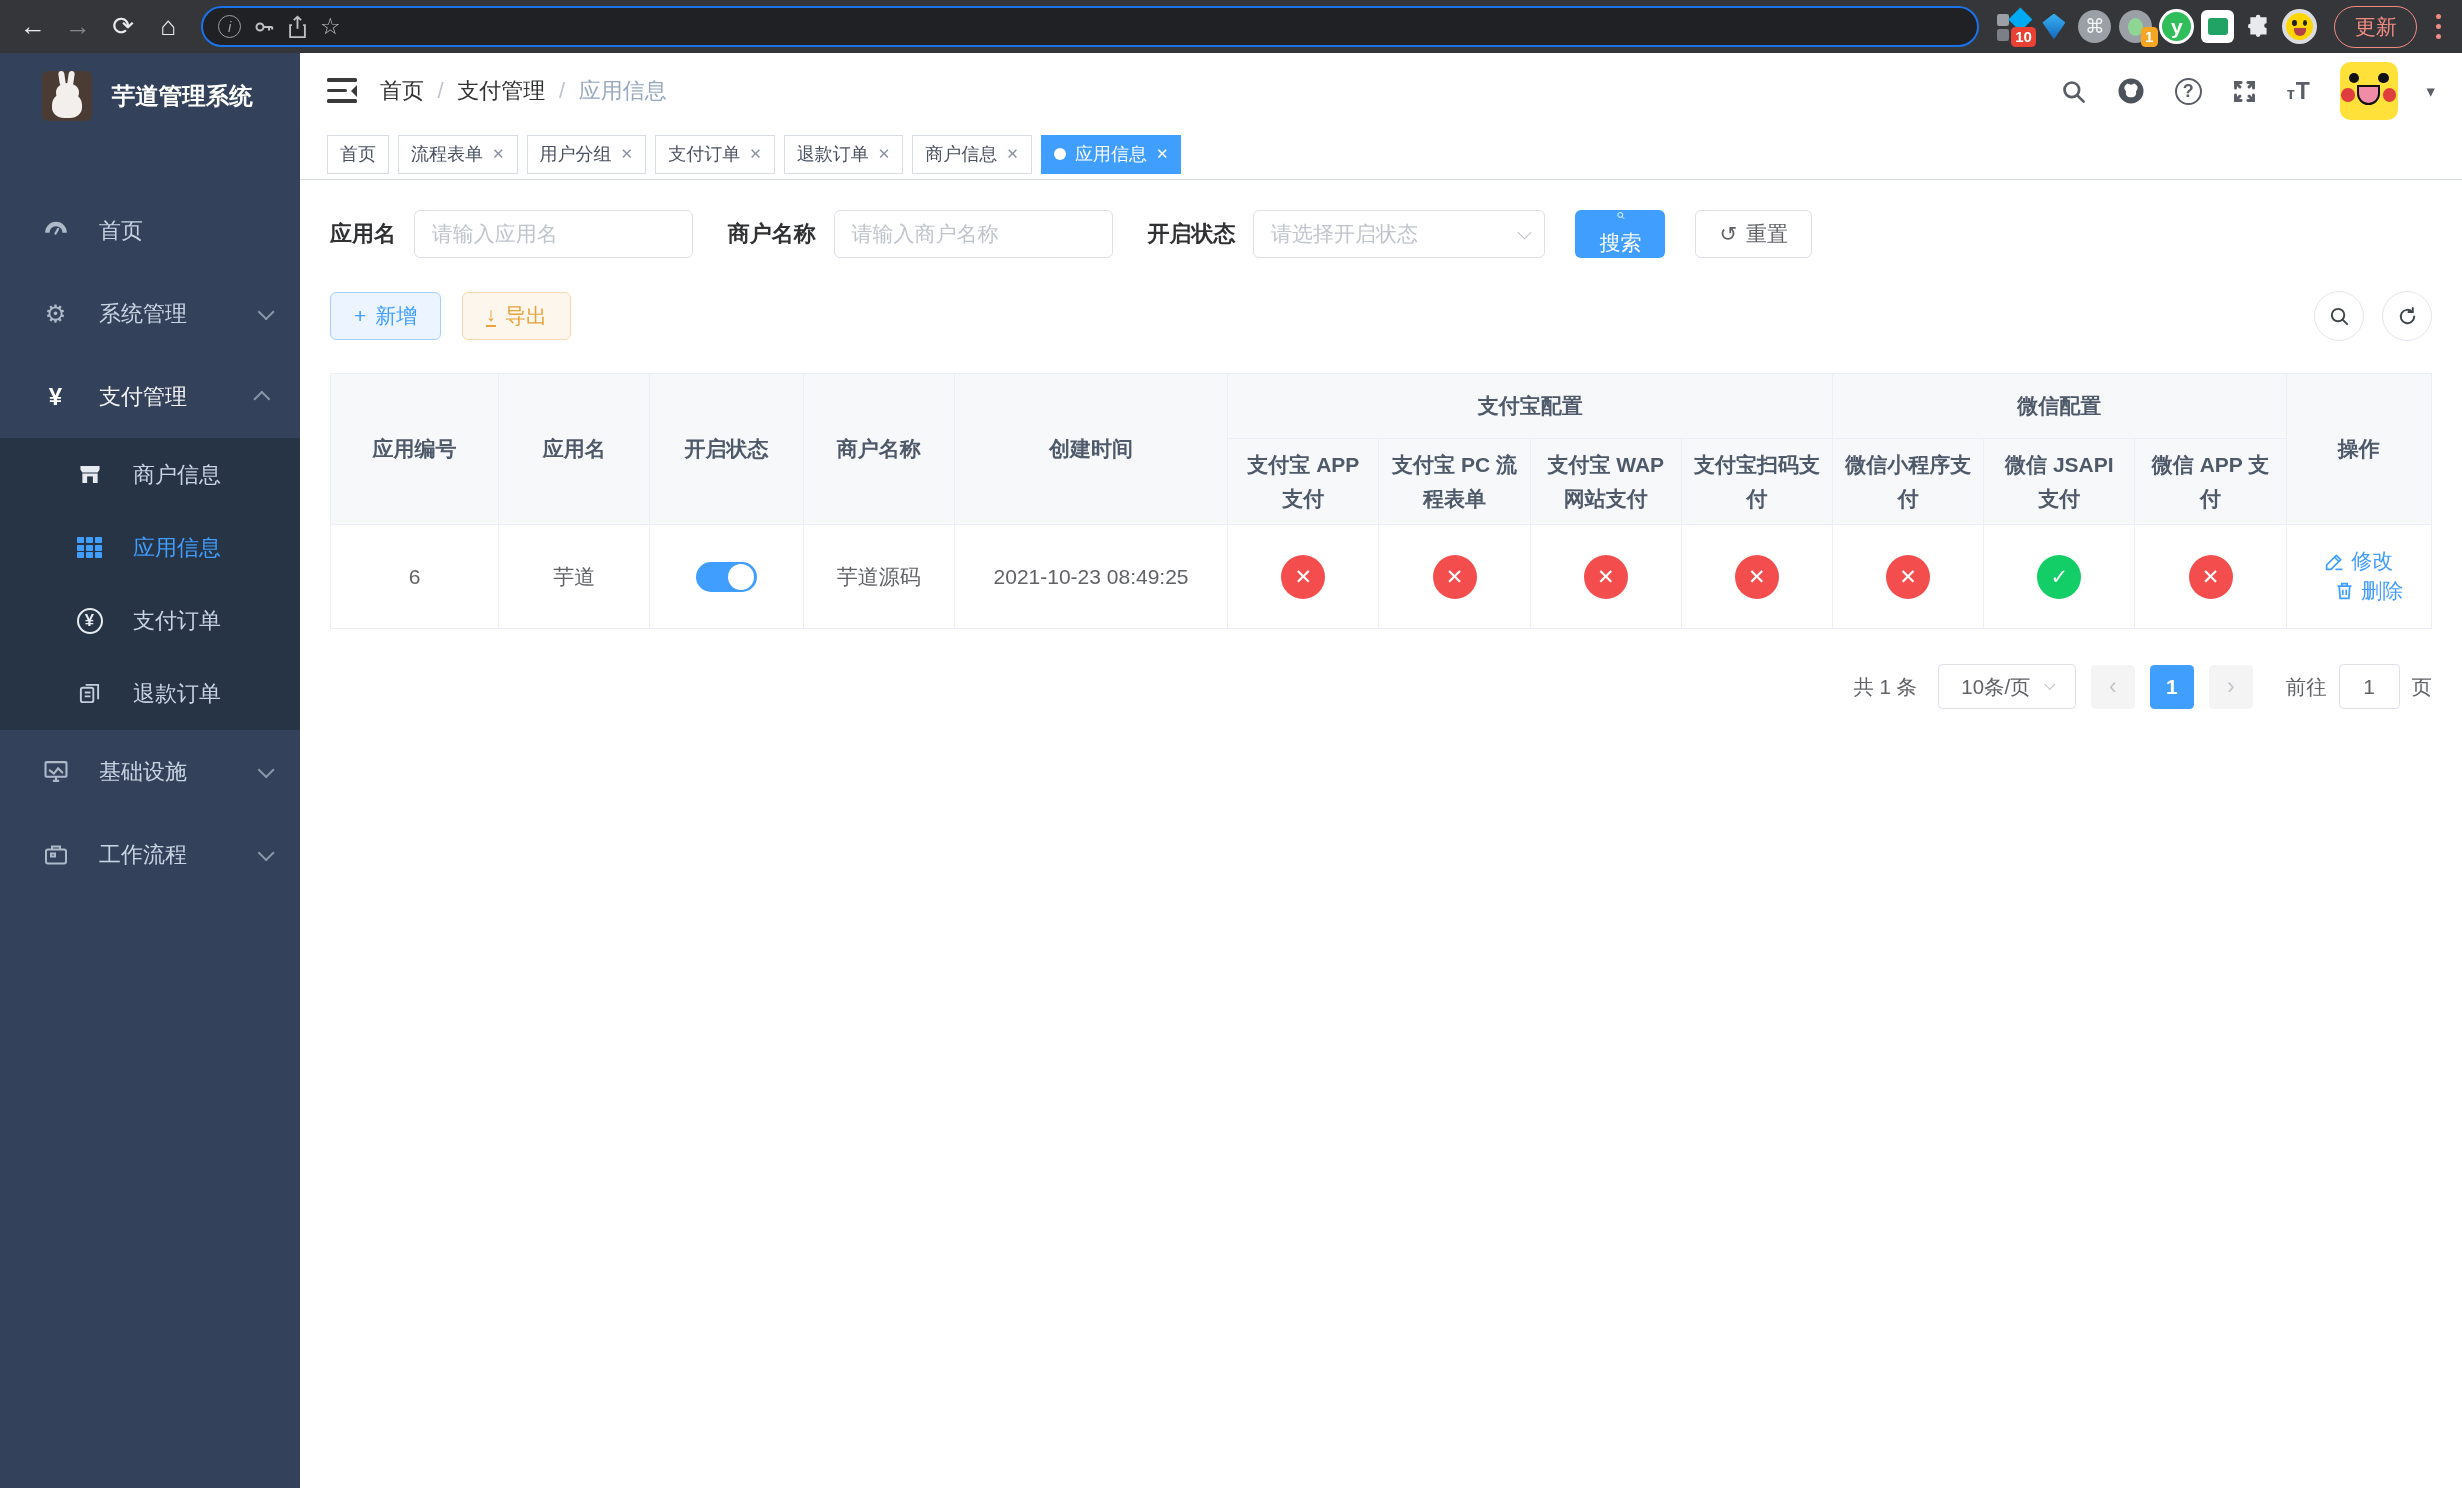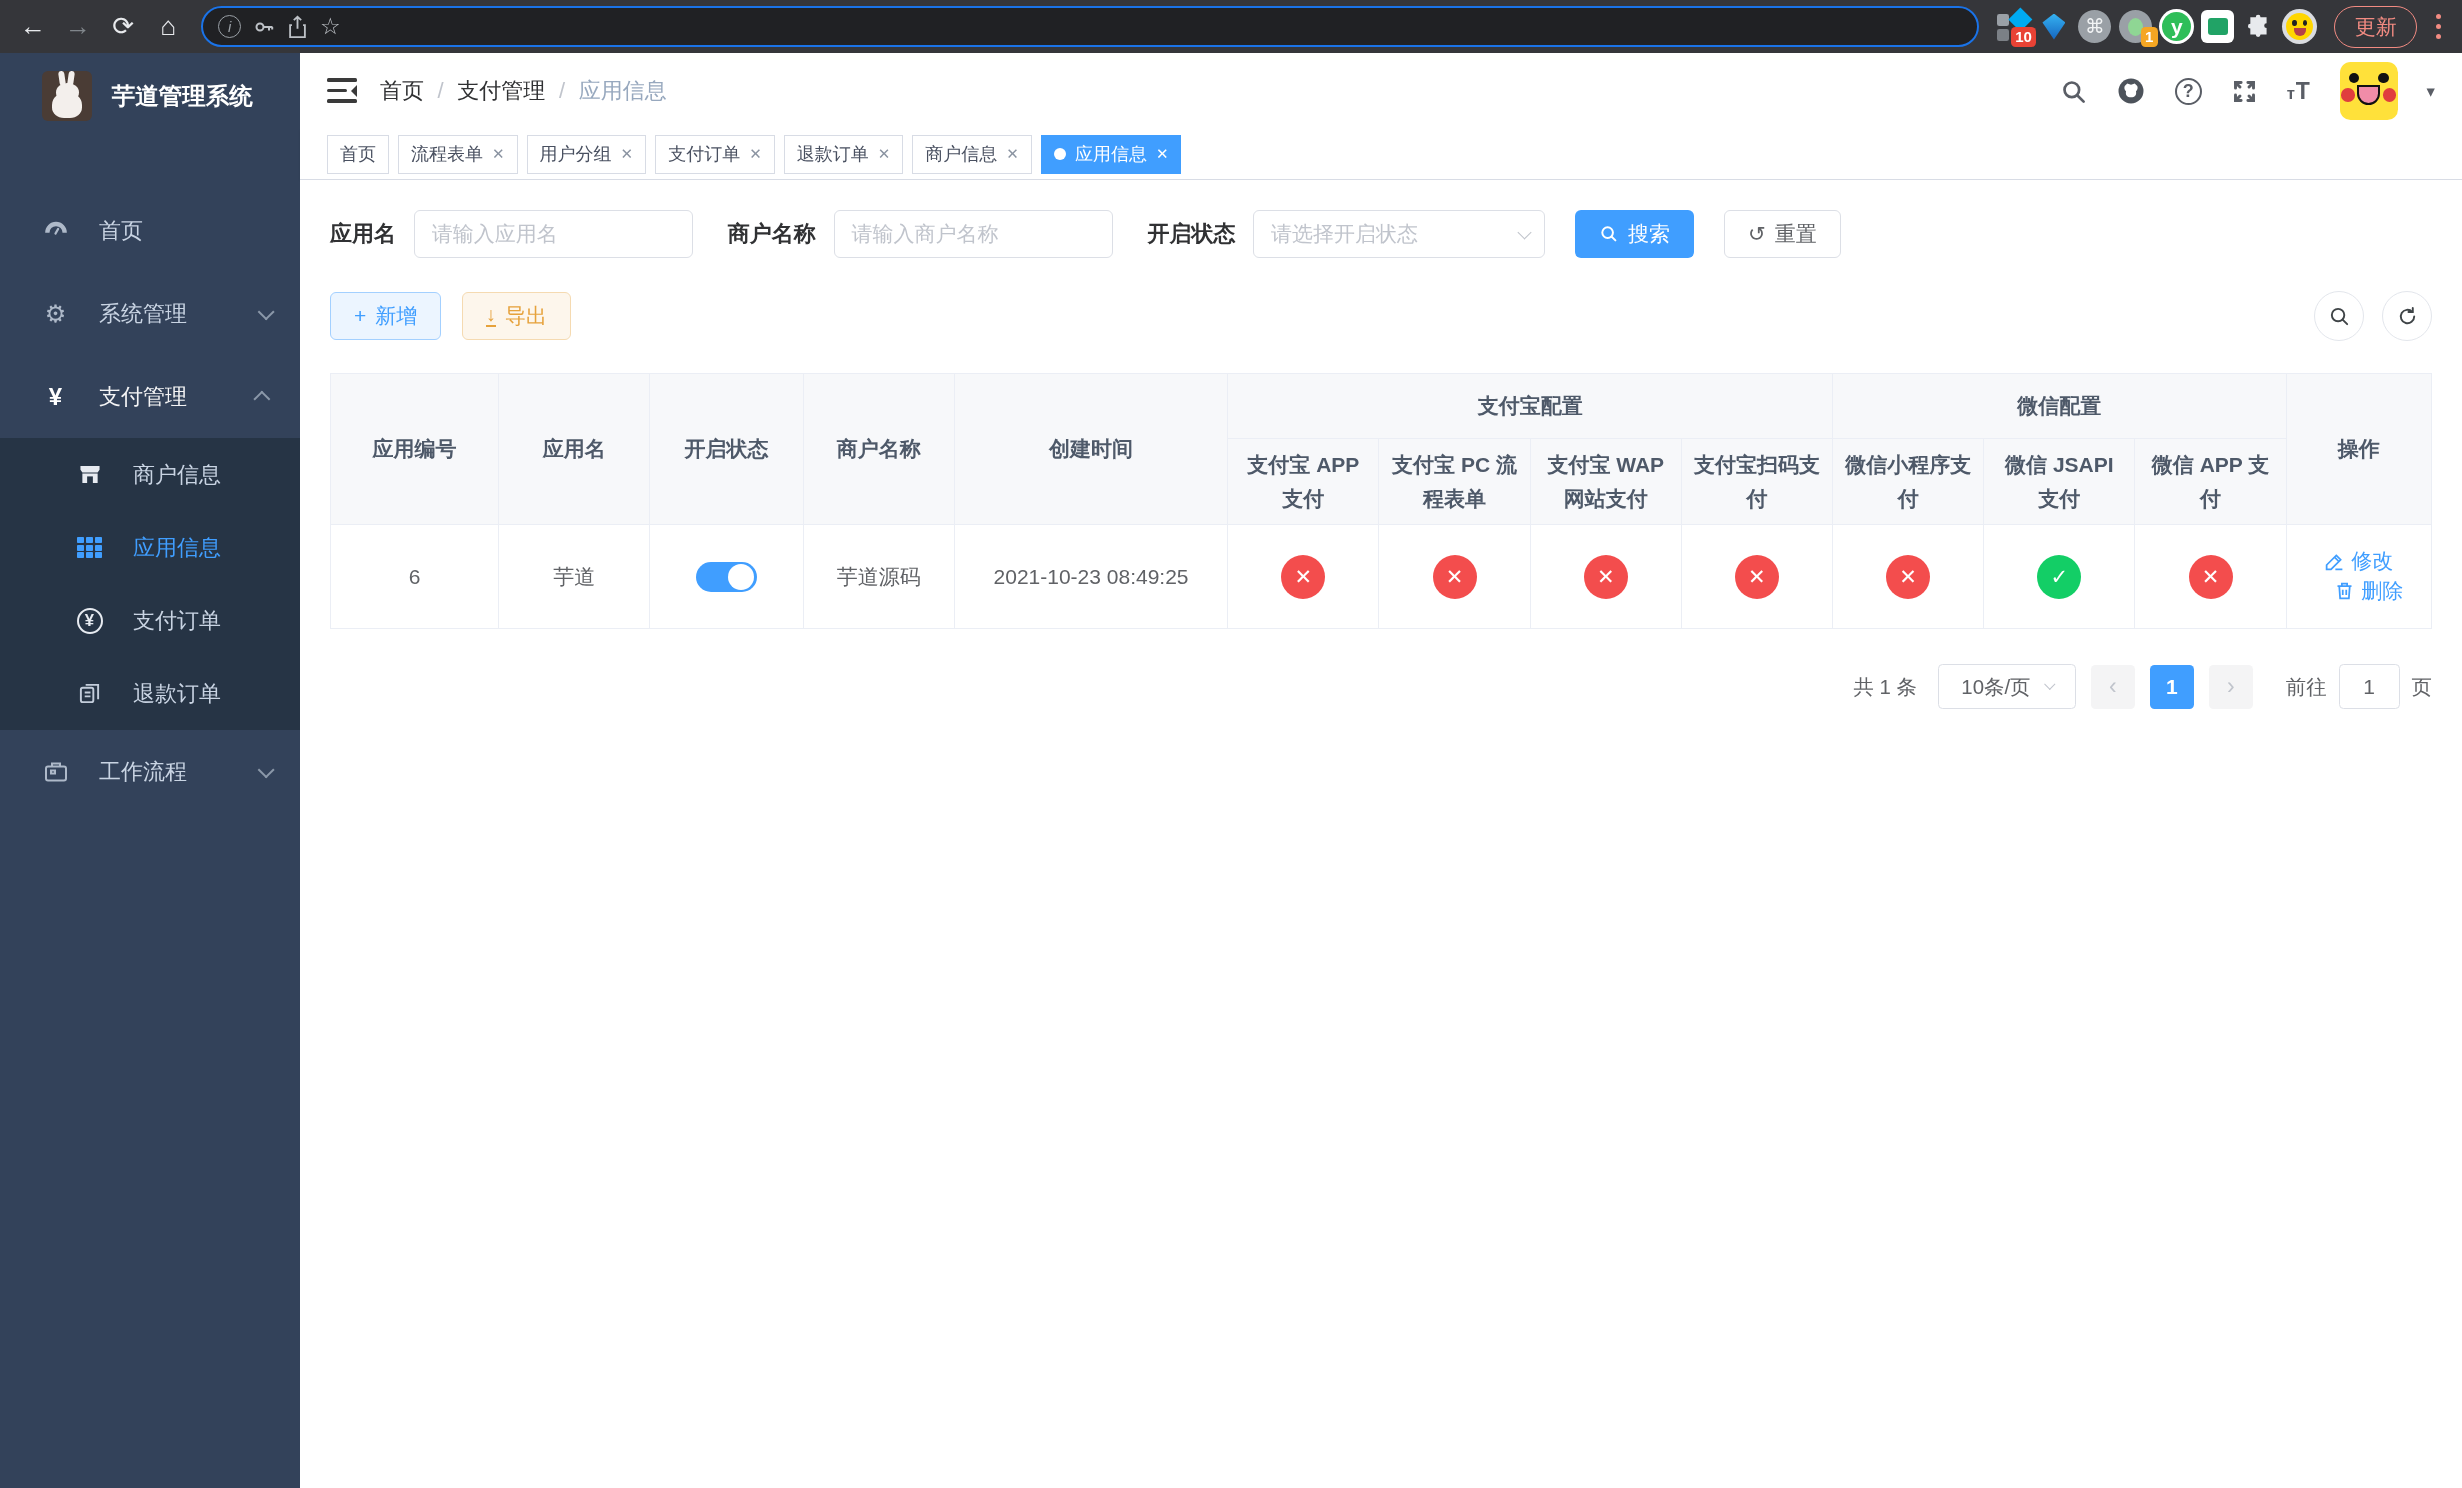--- a/index.html
+++ b/index.html
@@ -112,21 +112,21 @@
   .filters { display:flex; align-items:center; gap:18px; margin-bottom:33px; }
   .f-label { font-size:22px; color:#303133; font-weight:700; }
   .f-input { width:279px; height:48px; border:0.8px solid #dcdfe6; border-radius:6px; padding:0 16.7px;
     font-size:21px; color:#606266; outline:none; background:#fff; font-family:inherit;}
   .f-input::placeholder { color:#c0c4cc; }
   .f-select { width:292px; height:48px; border:0.8px solid #dcdfe6; border-radius:6px; padding:0 16.7px;
     display:flex; align-items:center; justify-content:space-between; color:#c0c4cc; font-size:21px; cursor:pointer;}
   .f-select .chev2 { width:9.8px; height:9.8px; border-right:1.5px solid #c0c4cc; border-bottom:1.5px solid #c0c4cc; transform:rotate(45deg) translateY(-2.3px); }
   .btn { height:48px; border-radius:6px; font-size:21px; display:inline-flex; align-items:center;
     justify-content:center; gap:9px; padding:0 23px; cursor:pointer; border:0.8px solid transparent; font-family:inherit;}
-  .btn-primary { background:#409eff; color:#fff; margin-left:12px;}
+  .btn-primary { background:#409eff; color:#fff; margin-left:12px;flex-direction:column;}
   .btn-plain { background:#fff; border-color:#dcdfe6; color:#606266; margin-left:12px;}
 
   
   .toolbar { display:flex; align-items:center; margin-bottom:32px; }
   .btn-add { background:#ecf5ff; border-color:#a3d0ff; color:#409eff; }
   .btn-export { background:#fdf6ec; border-color:#f5dab1; color:#e6a23c; margin-left:21px; }
   .dl-ic { display:inline-block; border-bottom:2.3px solid currentColor; line-height:19.7px; font-size:19.7px; }
   .tool-right { margin-left:auto; display:flex; gap:18px; }
   .circle-btn { width:50px; height:50px; border-radius:50%; border:0.8px solid #e3e6ec; display:flex;
     align-items:center; justify-content:center; color:#3f4447; font-size:23px; cursor:pointer; background:#fff;}
@@ -311,20 +311,31 @@
             <svg width="23" height="23" viewBox="0 0 24 24" fill="none" stroke="#c3cddb" stroke-width="2">
               <rect x="3" y="6" width="13" height="15" rx="2"></rect>
               <path d="M8 3h13v15"></path>
                 <path d="M7 11h6M7 15h6"></path>
             </svg>
           </span>
           <span class="mi-label">退款订单</span>
         </div>
       </div>
 
+      <div class="menu-item">
+        <span class="mi-icon">
+          <svg width="26" height="23" viewBox="0 0 24 22" fill="none" stroke="#aeb9c9" stroke-width="2">
+            <rect x="2" y="2" width="20" height="14" rx="1"></rect>
+            <path d="M6 10l4 3 4-5 4 4" stroke-linecap="round"></path>
+            <path d="M9 20h6M12 16v4"></path>
+          </svg>
+        </span>
+        <span class="mi-label">基础设施</span>
+        <i class="chev down"></i>
+      </div>
 
 
       <div class="menu-item">
         <span class="mi-icon">
           <svg width="24" height="23" viewBox="0 0 24 22" fill="none" stroke="#aeb9c9" stroke-width="2">
             <rect x="2" y="6" width="20" height="14" rx="2"></rect>
             <path d="M8 6V3h8v3M7 10h4v3H7z"></path>
           </svg>
         </span>
         <span class="mi-label">工作流程</span>

